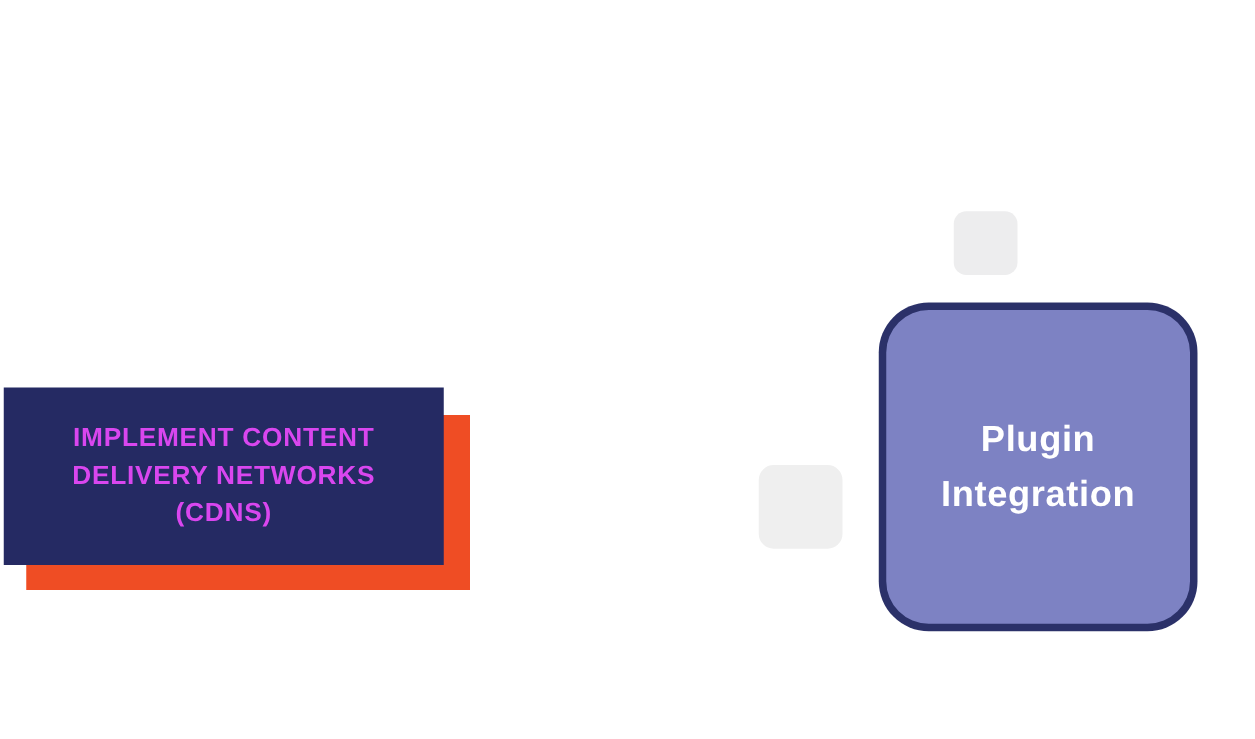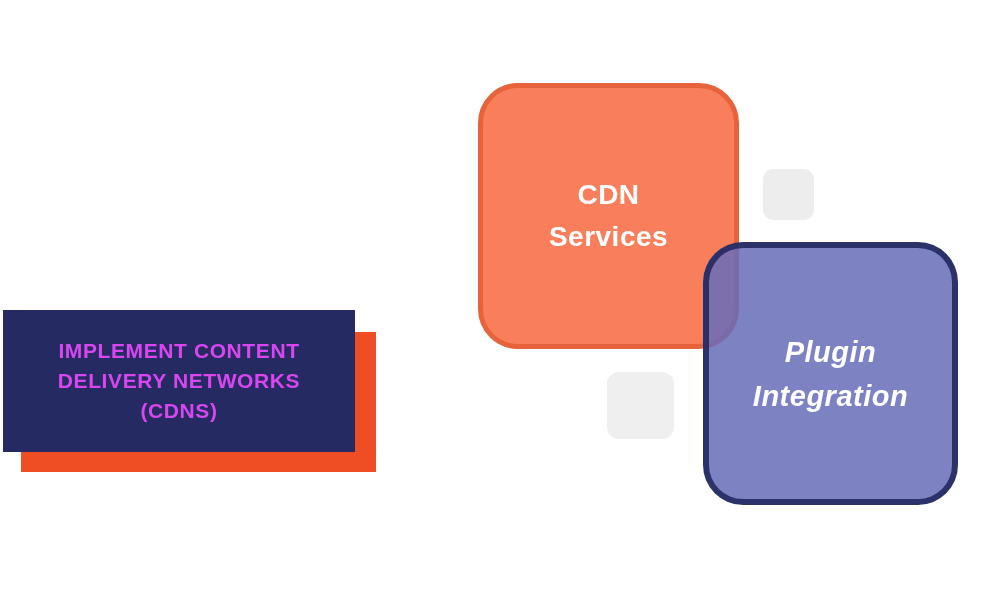--- a/index.html
+++ b/index.html
@@ -66,21 +66,20 @@
     line-height: 42px;
   }
   .card.purple {
     left: 703px;
     top: 242px;
     width: 255px;
     height: 263px;
     background: rgba(102, 108, 184, 0.85);
     border: 6px solid rgba(36, 42, 98, 0.92);
     z-index: 2;
-    font-style: italic;
   }
   .card.purple .card-label {
     font-size: 29px;
     line-height: 44px;
   }
 
   
   .title-shadow {
     position: absolute;
     left: 21px;
@@ -115,24 +114,20 @@
 </style>
 </head>
 <body>
 
 <div class="canvas" style="background-color: rgb(255, 255, 255);">
 
   <div class="deco-square top" style="background-color: rgb(237, 237, 238);"></div>
 
   <div class="deco-square bottom" style="background-color: rgb(239, 239, 239);"></div>
 
-  <div class="card orange" style="background-color: rgb(248, 126, 92); border-color: rgb(231, 99, 60);">
-    <div class="card-label">CDN
-Services</div>
-  </div>
 
   <div class="card purple" style="background-color: rgba(102, 108, 184, 0.85); border-color: rgba(36, 42, 98, 0.92);">
     <div class="card-label">Plugin
 Integration</div>
   </div>
 
   <div class="title-shadow" style="background-color: rgb(239, 77, 36);"></div>
 
   <div class="title-box" style="background-color: rgb(37, 42, 99);">
     <div class="title-text">IMPLEMENT CONTENT

